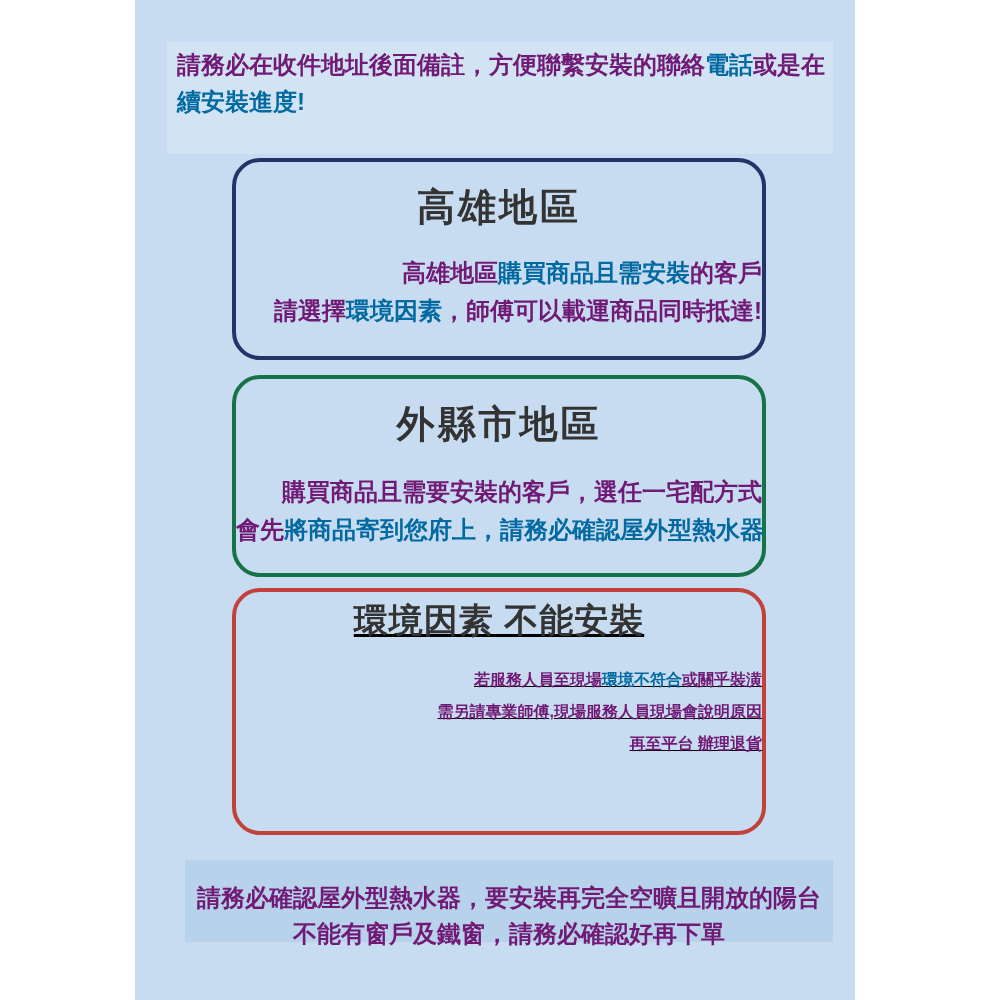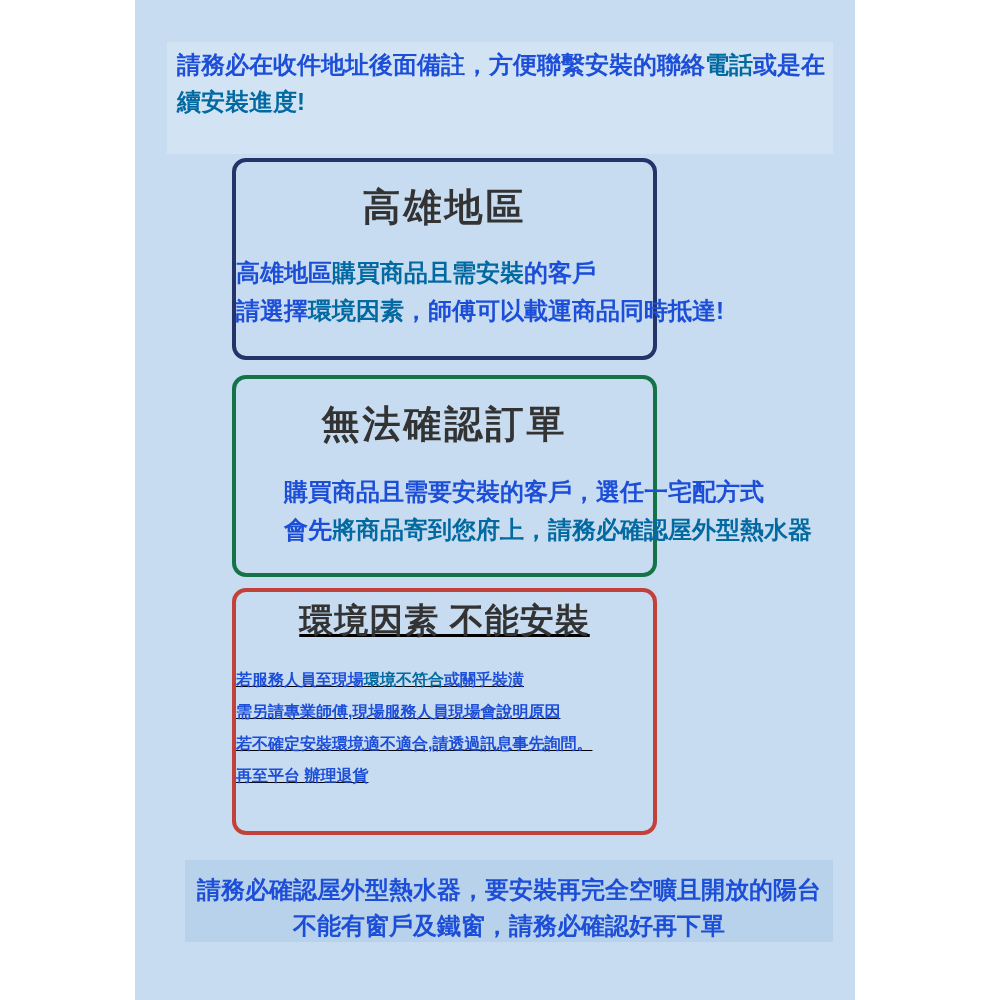--- a/index.html
+++ b/index.html
@@ -12,43 +12,43 @@
     overflow: hidden;
     font-family: "Liberation Sans", sans-serif;
     font-weight: bold;
   }
   .content {
     position: absolute;
     left: 135px; top: 0;
     width: 720px; height: 1000px;
     background: #c7dcf0;
   }
-  .t-dark { color: #1d4ed8; }
+  .t-dark { color: #701a75; }
   .t-red  { color: #0369a1; }
 
   .top-panel {
     position: absolute;
     left: 32px; top: 42px;
     width: 666px; height: 112px;
     background: #d2e4f4;
     padding: 4px 10px;
   }
   .top-panel .line {
     font-size: 24px;
     line-height: 37px;
     white-space: nowrap;
     text-align: left;
   }
 
   .rbox {
     position: absolute;
     left: 97px;
-    width: 425px;
+    width: 534px;
     border: 4px solid #253468;
-    border-radius: 14px;
+    border-radius: 28px;
     background: transparent;
   }
   .box-kaohsiung { top: 158px; height: 202px; border-color: #253468; }
   .box-other     { top: 375px; height: 202px; border-color: #157347; }
   .box-env       { top: 588px; height: 247px; border-color: #c2413b; text-decoration: underline; }
 
   .box-title {
     margin-top: 22px;
     text-align: center;
     font-size: 38px;
@@ -57,39 +57,39 @@
     color: #333333;
     white-space: nowrap;
   }
   .box-env .box-title {
     margin-top: 6px;
     font-size: 34px;
     line-height: 44px;
     letter-spacing: 1px;
   }
   .box-body { margin-top: 24px; }
-  .box-other .box-body { margin-top: 26px; padding-left: 48px; }
+  .box-other .box-body { margin-top: 26px; }
   .box-env   .box-body { margin-top: 22px; }
   .box-body .line {
-    text-align: left;
+    text-align: right;
     font-size: 24px;
     line-height: 38px;
     white-space: nowrap;
   }
   .box-env .box-body .line {
     font-size: 16px;
     line-height: 32px;
   }
 
   .bottom-panel {
     position: absolute;
     left: 50px; top: 860px;
     width: 648px; height: 82px;
     background: #b7d2ea;
-    padding-top: 12px;
+    padding-top: 20px;
   }
   .bottom-panel .line {
     text-align: center;
     font-size: 24px;
     line-height: 36px;
     white-space: nowrap;
   }
 </style>
 </head>
 <body>
@@ -112,44 +112,41 @@
         <div class="line">
           <span class="t-dark">高雄地區</span><span class="t-red">購買商品且需安裝</span><span class="t-dark">的客戶</span>
         </div>
         <div class="line">
           <span class="t-dark">請選擇</span><span class="t-red">環境因素</span><span class="t-dark">，師傅可以載運商品同時抵達!</span>
         </div>
       </div>
     </div>
 
     <div class="rbox box-other">
-      <div class="box-title">無法確認訂單</div>
+      <div class="box-title">外縣市地區</div>
       <div class="box-body">
         <div class="line">
           <span class="t-dark">購買商品且需要安裝的客戶，選任一宅配方式</span>
         </div>
         <div class="line">
           <span class="t-dark">會先</span><span class="t-red">將商品寄到您府上，請務必確認屋外型熱水器</span>
         </div>
       </div>
     </div>
 
     <div class="rbox box-env">
       <div class="box-title">環境因素 不能安裝</div>
       <div class="box-body">
         <div class="line">
           <span class="t-dark">若服務人員至現場</span><span class="t-red">環境不符合</span><span class="t-dark">或關乎裝潢</span>
         </div>
         <div class="line">
           <span class="t-dark">需另請專業師傅,現場服務人員現場會說明原因</span>
         </div>
         <div class="line">
-          <span class="t-dark">若不確定安裝環境適不適合,請透過訊息事先詢問。</span>
-        </div>
-        <div class="line">
           <span class="t-dark">再至平台 辦理退貨</span>
         </div>
       </div>
     </div>
 
     <div class="bottom-panel">
       <div class="line">
         <span class="t-dark">請務必確認屋外型熱水器，要安裝再完全空曠且開放的陽台</span>
       </div>
       <div class="line">

